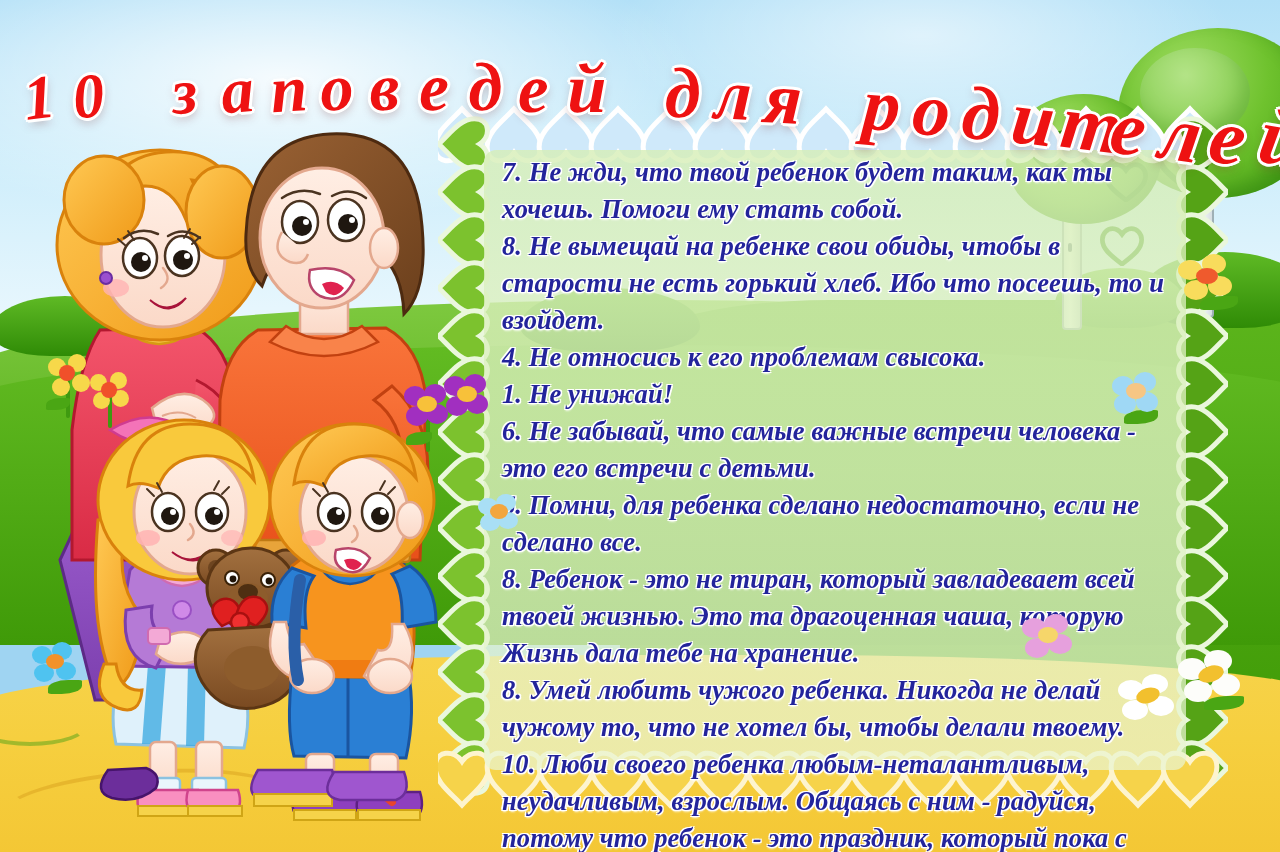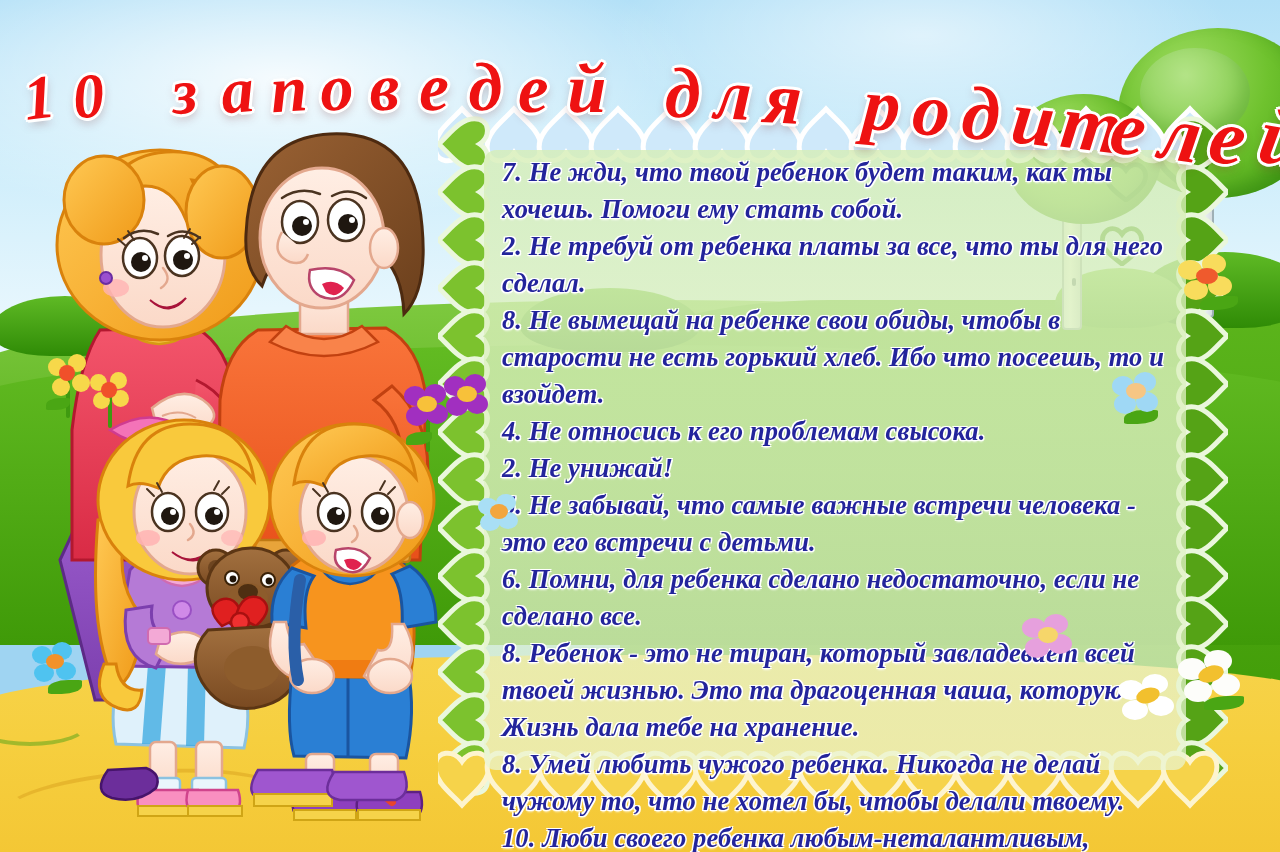--- a/index.html
+++ b/index.html
@@ -403,24 +403,23 @@
             <use xlink:href="#hrt" transform="translate(596,672) rotate(0) scale(1.12)" fill="#f6d34a" stroke="#fdf4cf" stroke-width="4.4642857142857135"></use>
             <use xlink:href="#hrt" transform="translate(648,672) rotate(0) scale(1.12)" fill="#f6d34a" stroke="#fdf4cf" stroke-width="4.4642857142857135"></use>
             <use xlink:href="#hrt" transform="translate(700,672) rotate(0) scale(1.12)" fill="#f6d34a" stroke="#fdf4cf" stroke-width="4.4642857142857135"></use>
             <use xlink:href="#hrt" transform="translate(752,672) rotate(0) scale(1.12)" fill="#f6d34a" stroke="#fdf4cf" stroke-width="4.4642857142857135"></use>
           </g>
       </svg>
     </div>
 
     <div class="panel">
       <p class="cmd">7. Не жди, что твой ребенок будет таким, как ты хочешь. Помоги ему стать собой.</p>
-      <p class="cmd">2. Не требуй от ребенка платы за все, что ты для него сделал.</p>
       <p class="cmd">8. Не вымещай на ребенке свои обиды, чтобы в старости не есть горький хлеб. Ибо что посеешь, то и взойдет.</p>
       <p class="cmd">4. Не относись к его проблемам свысока.</p>
-      <p class="cmd">2. Не унижай!</p>
+      <p class="cmd">1. Не унижай!</p>
       <p class="cmd">6. Не забывай, что самые важные встречи человека - это его встречи с детьми.</p>
       <p class="cmd">6. Помни, для ребенка сделано недостаточно, если не сделано все.</p>
       <p class="cmd">8. Ребенок - это не тиран, который завладевает всей твоей жизнью. Это та драгоценная чаша, которую Жизнь дала тебе на хранение.</p>
       <p class="cmd">8. Умей любить чужого ребенка. Никогда не делай чужому то, что не хотел бы, чтобы делали твоему.</p>
       <p class="cmd">10. Люби своего ребенка любым-неталантливым, неудачливым, взрослым. Общаясь с ним - радуйся, потому что ребенок - это праздник, который пока с тобой.</p>
     </div>
   </div>
 
   <div class="family">
     <svg viewBox="0 0 470 852" aria-hidden="true">

